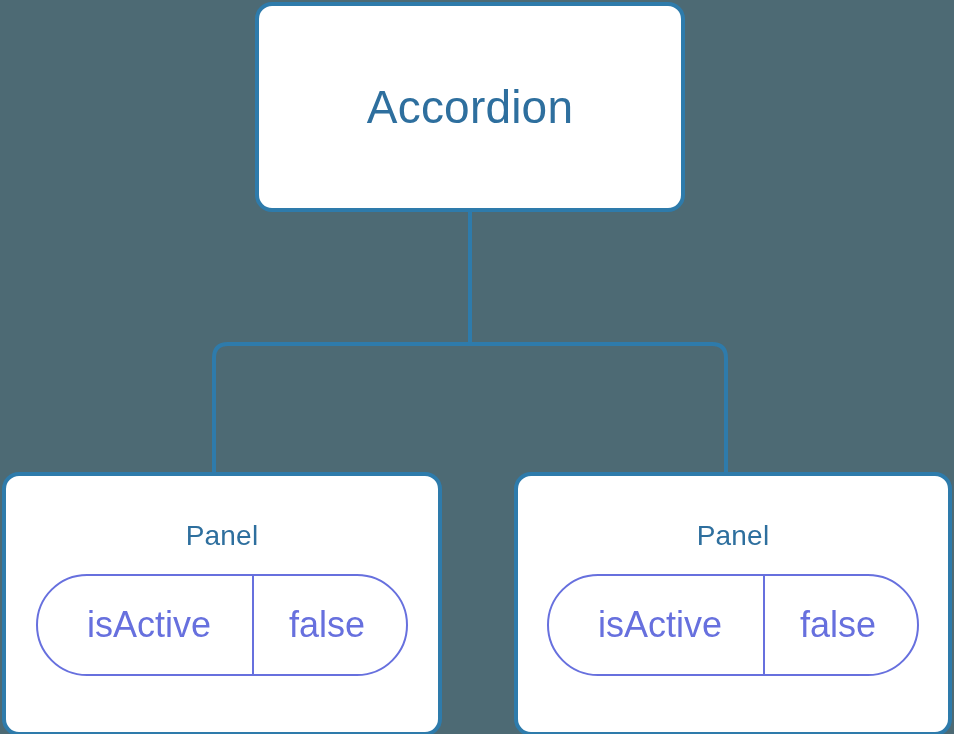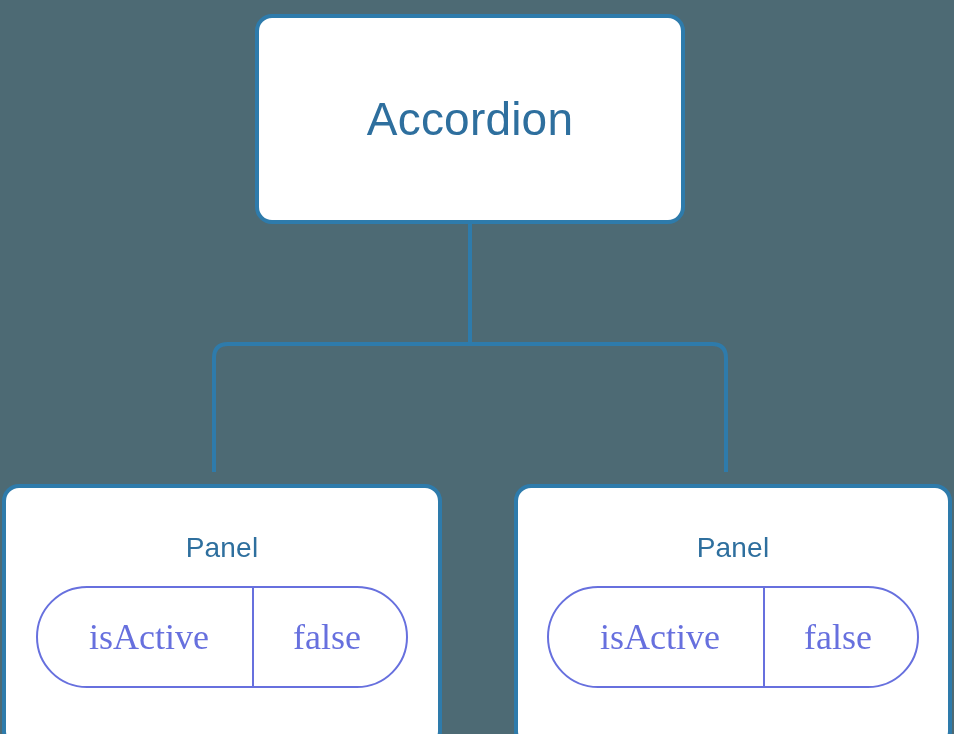--- a/index.html
+++ b/index.html
@@ -40,21 +40,20 @@
   
   .node {
     position: absolute;
     background: #ffffff;
     border: 4px solid #2e7bab;
     border-radius: 17px;
     z-index: 2;
     display: flex;
     flex-direction: column;
     align-items: center;
-    margin-top: 12px;
   }
 
   .node-label {
     color: #2e6f9e;
     font-size: 46px;
     font-weight: 400;
     letter-spacing: 0.2px;
     line-height: 1;
     white-space: nowrap;
   }
@@ -84,21 +83,20 @@
 
   
   .pill {
     margin-top: 24px;
     height: 102px;
     border: 2px solid #6770de;
     border-radius: 51px;
     display: flex;
     align-items: stretch;
     background: transparent;
-    font-family: Liberation Serif, serif;
   }
 
   .pill-key,
   .pill-value {
     display: flex;
     align-items: center;
     justify-content: center;
     color: #6770de;
     font-size: 36px;
     line-height: 1;

